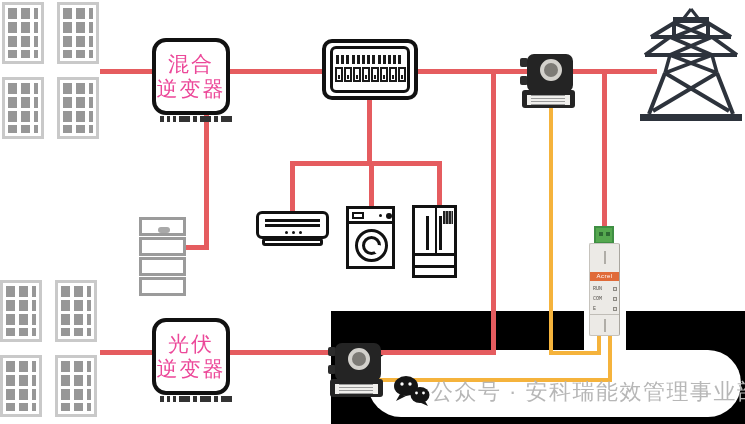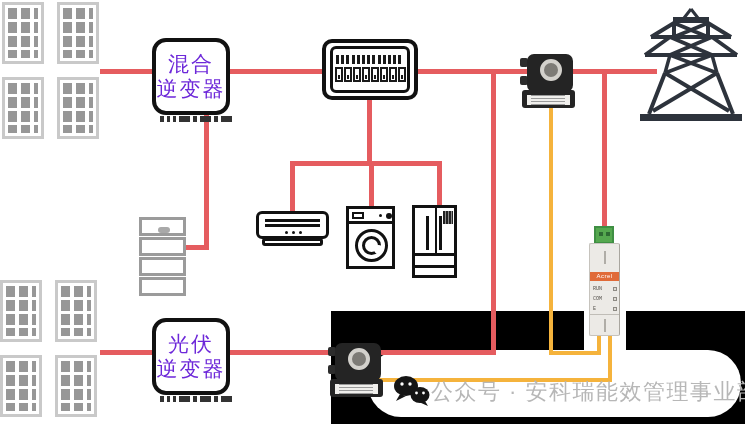--- a/index.html
+++ b/index.html
@@ -24,21 +24,21 @@
   .panel{position:relative;width:42px;height:62px;border:3px solid #c9c9c9;background:#fff;padding:3px;}
   .panel-cells{position:relative;width:100%;height:100%;
     background-image:
       repeating-linear-gradient(to bottom, transparent 0 11px, #fff 11px 14px),
       repeating-linear-gradient(to right, #979797 0 9px, #fff 9px 13px);}
 
   
   .inv-box{width:78px;height:77px;border:4px solid #111;border-radius:14px;background:#fff;
            display:flex;flex-direction:column;align-items:center;justify-content:center;}
   .inv-box .t{position:static;font-family:"Liberation Serif",serif;font-size:21px;
-              line-height:25px;color:#6d28d9;letter-spacing:2px;white-space:nowrap;}
+              line-height:25px;color:#ec4899;letter-spacing:2px;white-space:nowrap;}
   .nubs{display:flex;gap:3px;align-items:flex-start;}
   .nub{position:static;background:#333;height:6px;}
 
   
   .battery{width:47px;}
   .bat-module{position:static;display:block;width:47px;height:19px;border:3px solid #9b9b9b;
               background:#fff;margin-bottom:1px;}
   .bat-pill{left:16px;top:7px;width:12px;height:6px;background:#a9a9a9;border-radius:3px;}
 
   

